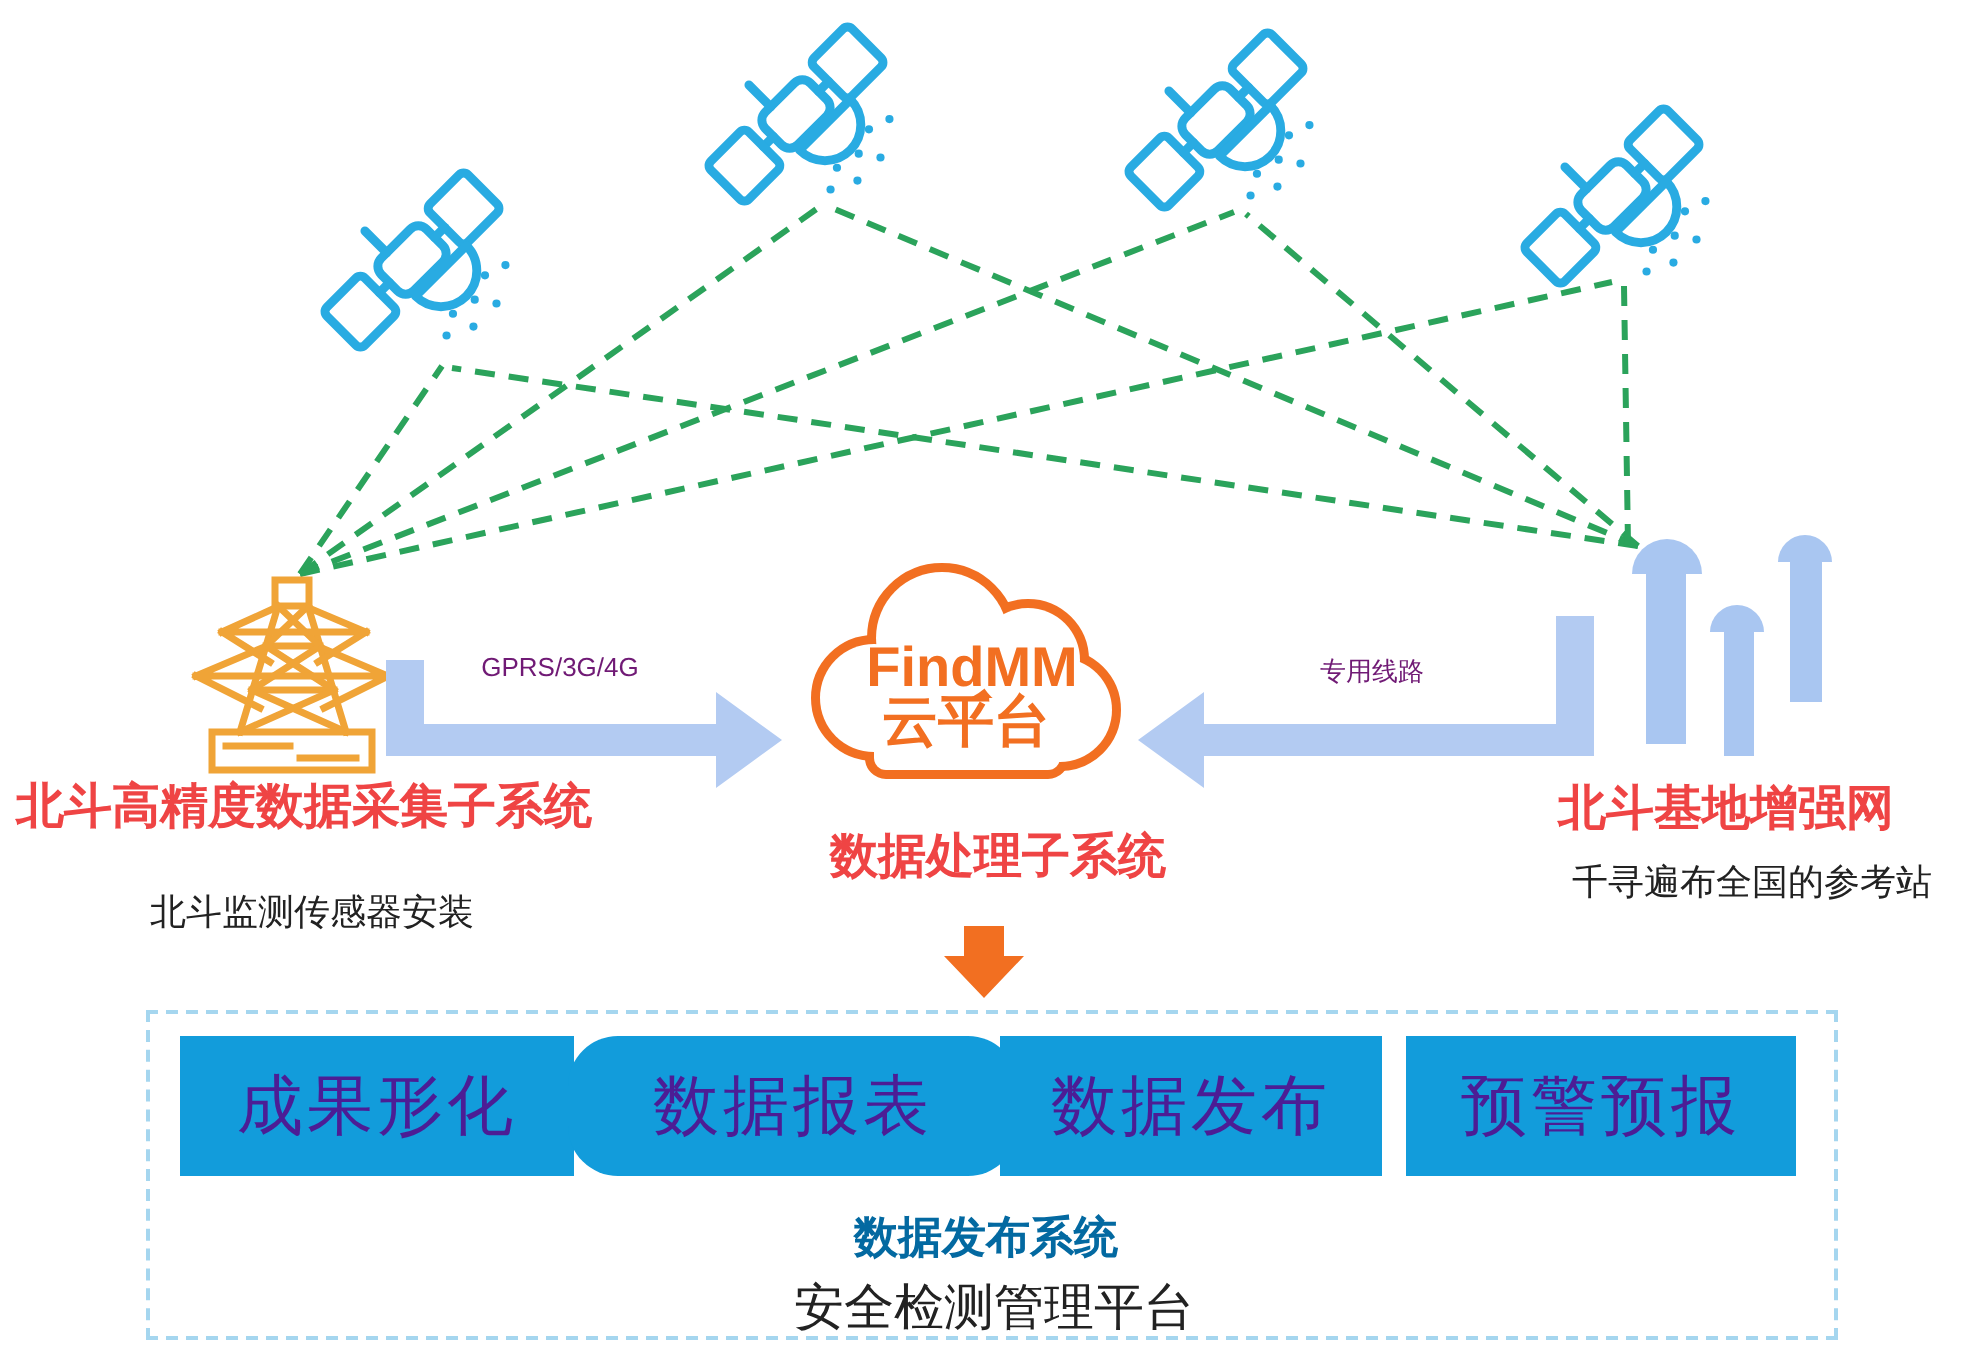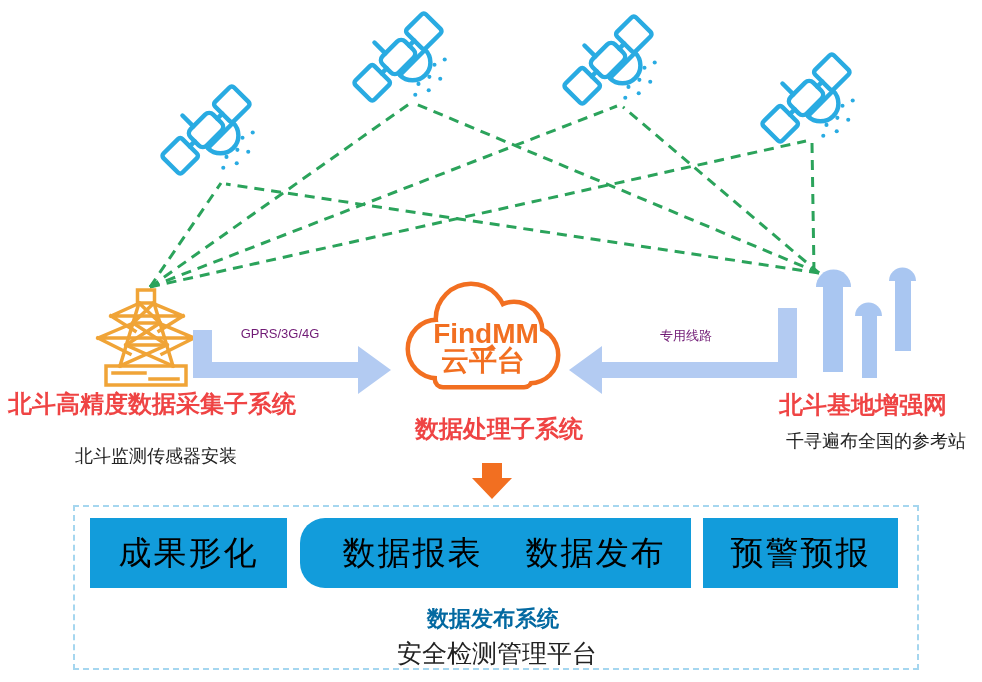--- a/index.html
+++ b/index.html
@@ -11,26 +11,26 @@
   .label{position:absolute;transform:translateX(-50%);white-space:nowrap;line-height:1.2;}
   .title-blue{color:#ef4444;font-weight:bold;font-size:24px;}
   .desc-dark{color:#222222;font-size:18px;}
   .link-label{color:#701a75;font-size:13px;}
   .cloud-text{color:#F26F21;font-weight:600;}
   .platform-box{
     position:absolute;left:73px;top:505px;width:846px;height:165px;
     border:2px dashed #A5D6EF;box-sizing:border-box;background:transparent;
   }
   .module-btn{
-    position:absolute;top:518px;height:70px;background:#129CDB;color:#000000;
+    position:absolute;top:518px;height:70px;background:#129CDB;color:#4c1d95;
     display:flex;align-items:center;justify-content:center;
     font-size:33px;letter-spacing:2px;cursor:pointer;
   }
   .bottom-subtitle{color:#0369a1;font-weight:bold;font-size:22px;}
-  .bottom-title{color:#222222;font-size:25px;font-family:Liberation Serif, serif;}
+  .bottom-title{color:#222222;font-size:25px;}
 </style>
 </head>
 <body>
 
 <div id="stage">
 
   <svg id="bg-svg" width="982" height="682" viewBox="0 0 982 682">
     <defs>
       <g id="sat" fill="none" stroke="#29ABE2" stroke-width="7" stroke-linecap="round" stroke-linejoin="round">
         <g transform="rotate(-45)">
@@ -124,20 +124,20 @@
   <div class="label desc-dark" style="left:156px;top:446px;">北斗监测传感器安装</div>
 
   <div class="label title-blue" style="left:499px;top:403px;margin-top:12px;">数据处理子系统</div>
 
   <div class="label title-blue" style="left:863px;top:391px;">北斗基地增强网</div>
   <div class="label desc-dark" style="left:876px;top:431px;">千寻遍布全国的参考站</div>
 
   <div class="platform-box"></div>
 
   <div class="module-btn" style="left:90px;width:197px;">成果形化</div>
-  <div class="module-btn" style="left:300px;width:225px;border-radius:25px;">数据报表</div>
+  <div class="module-btn" style="left:284px;width:225px;border-radius:25px;">数据报表</div>
   <div class="module-btn" style="left:500px;width:191px;">数据发布</div>
   <div class="module-btn" style="left:703px;width:195px;">预警预报</div>
 
   <div class="label bottom-subtitle" style="left:493px;top:606px;">数据发布系统</div>
   <div class="label bottom-title" style="left:497px;top:639px;">安全检测管理平台</div>
 
 </div>
 
 </body></html>

